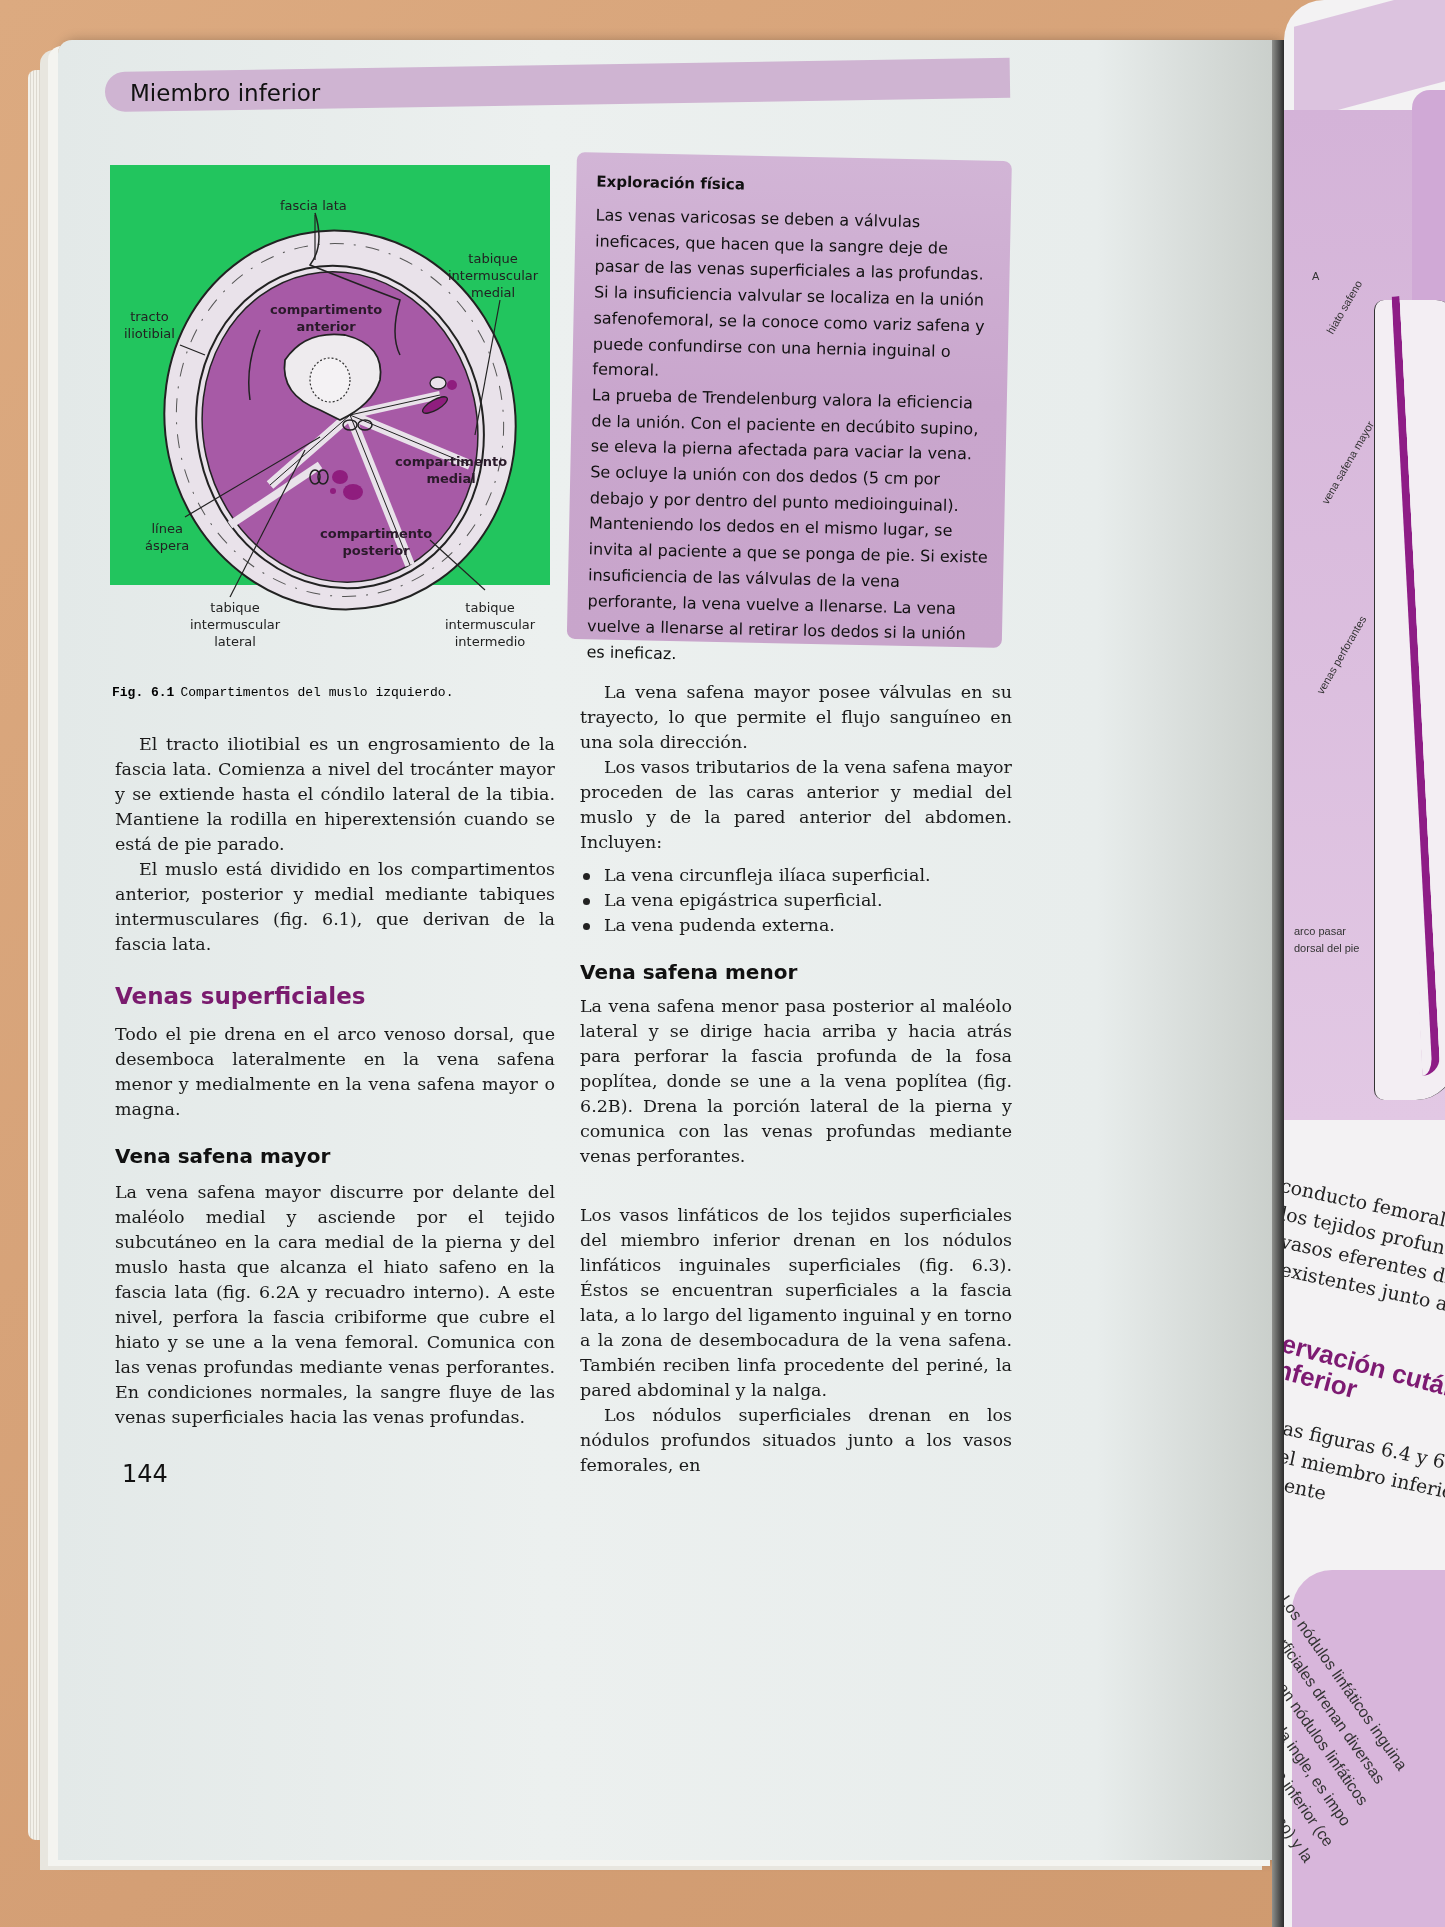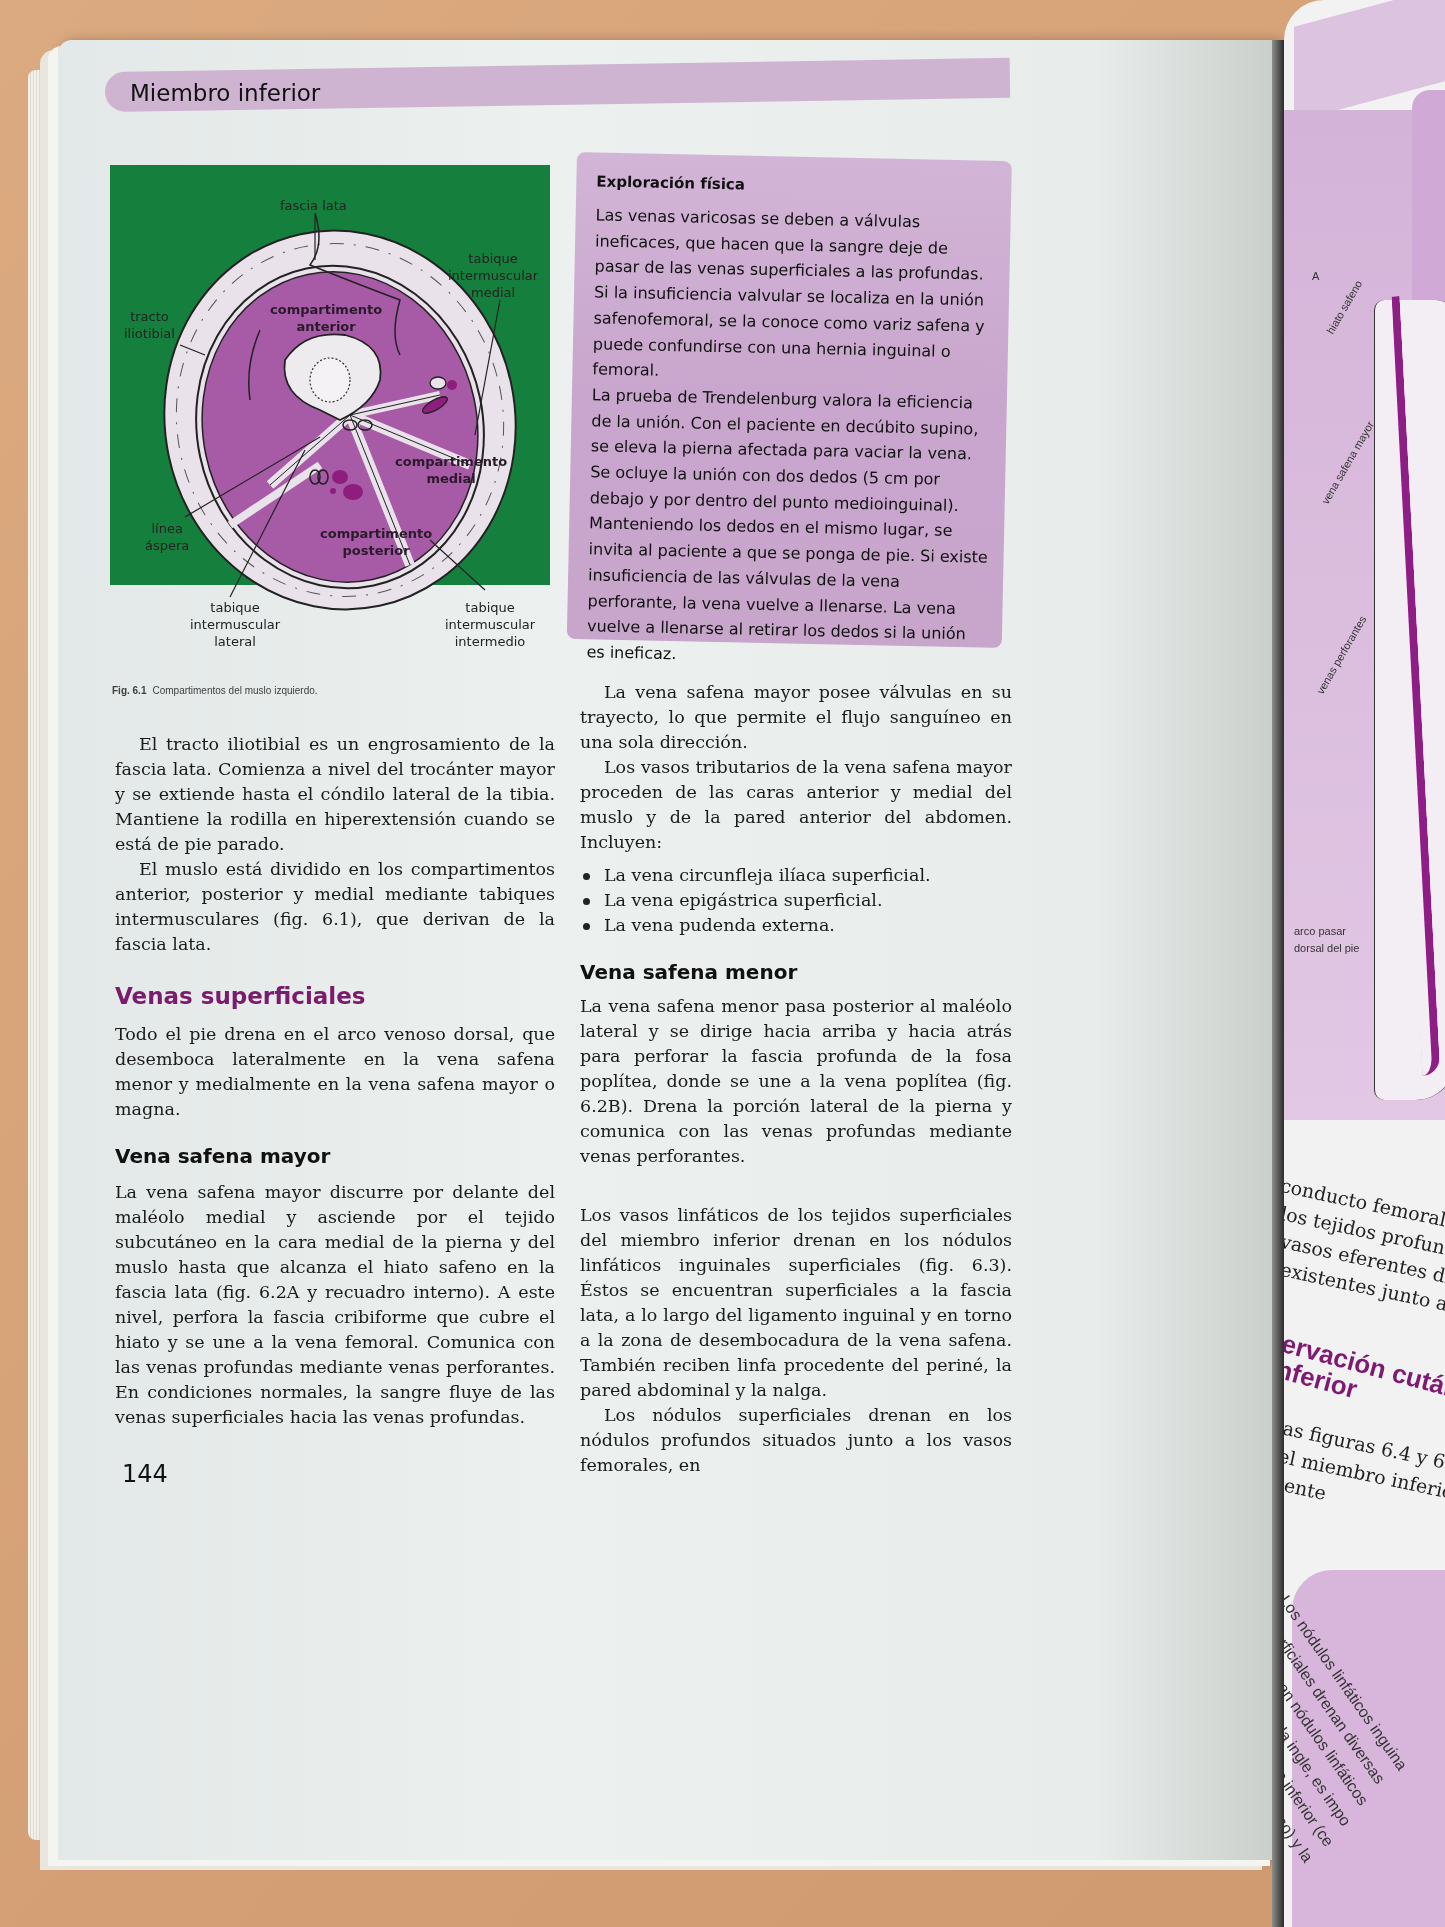--- a/index.html
+++ b/index.html
@@ -17,24 +17,24 @@
   .rp-lbl{position:absolute;font-family:"Liberation Sans",sans-serif;font-size:11px;color:#333;transform:rotate(-60deg);transform-origin:left top;white-space:nowrap;}
   .rp-lbl2{position:absolute;font-family:"Liberation Sans",sans-serif;font-size:11px;color:#333;white-space:nowrap;text-align:center;}
   .rp-text{position:absolute;left:0;width:300px;font-size:19px;color:#222;transform:rotate(12deg);transform-origin:left top;line-height:30px;white-space:nowrap;}
   .rp-head{position:absolute;left:0;width:300px;font-family:"Liberation Sans",sans-serif;font-weight:bold;font-size:26px;color:#7d1a72;transform:rotate(15deg);transform-origin:left top;line-height:30px;white-space:nowrap;}
   .rp-box{position:absolute;left:8px;top:1570px;width:220px;height:400px;background:#d8b6db;transform:skewY(0deg);border-radius:40px 0 0 0;}
   .rp-boxtext{position:absolute;left:10px;top:1590px;font-family:"Liberation Sans",sans-serif;font-size:16px;color:#333;line-height:26px;transform:rotate(55deg);transform-origin:left top;white-space:nowrap;}
 
   .header-band{position:absolute;left:105px;top:72px;width:905px;height:40px;background:#cfb4d2;border-radius:22px 0 0 22px;transform:rotate(-0.9deg);transform-origin:left center;}
   .header-title{position:absolute;left:130px;top:80px;font-family:"DejaVu Sans",sans-serif;font-size:23px;color:#111;}
 
-  .figure{position:absolute;left:110px;top:165px;width:440px;height:420px;background:#15803d;}
+  .figure{position:absolute;left:110px;top:165px;width:440px;height:420px;background:#22c55e;}
   .fig-lbl{position:absolute;font-family:"DejaVu Sans",sans-serif;font-size:13px;color:#222;text-align:center;line-height:17px;}
   .fig-lbl.b{font-weight:bold;color:#2a1a2a;margin-left:30px;}
-  .fig-caption{position:absolute;left:112px;top:685px;font-family:Liberation Sans, sans-serif;font-size:10px;color:#404040;}
+  .fig-caption{position:absolute;left:112px;top:685px;font-family:Liberation Mono, monospace;font-size:13px;color:#000000;}
   .fig-caption b{margin-right:6px;}
 
   .col{position:absolute;font-size:17.5px;line-height:25px;color:#1a1a1a;text-align:justify;}
   .col p{margin:0;}
   .col p.ind{text-indent:24px;}
   .h2{font-family:"DejaVu Sans",sans-serif;font-weight:bold;color:#7a1b6e;font-size:23px;line-height:27px;margin:0;}
   .h3{font-family:"DejaVu Sans",sans-serif;font-weight:bold;color:#111;font-size:20px;line-height:24px;margin:0;}
 
   .box{position:absolute;left:577px;top:152px;width:435px;height:487px;background:linear-gradient(180deg,#d2b5d6 0%,#c9a6cd 50%,#c8a5cb 100%);border-radius:8px;transform:rotate(1.2deg);transform-origin:left top;}
   .box-title{position:absolute;left:20px;top:20px;font-family:"DejaVu Sans",sans-serif;font-weight:bold;font-size:15px;color:#111;}

